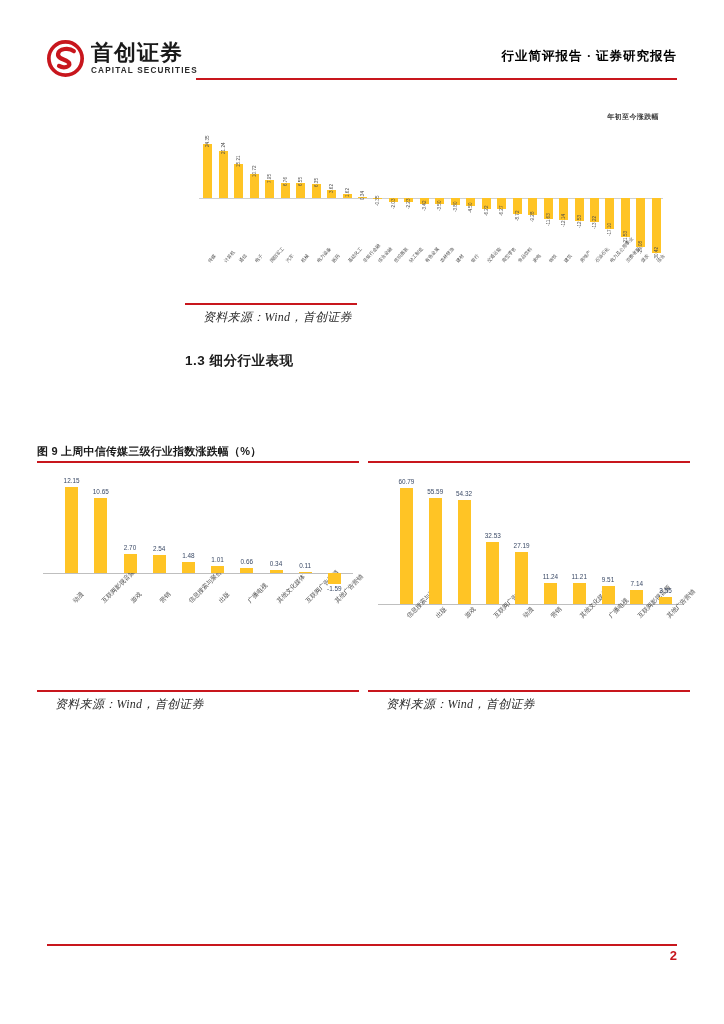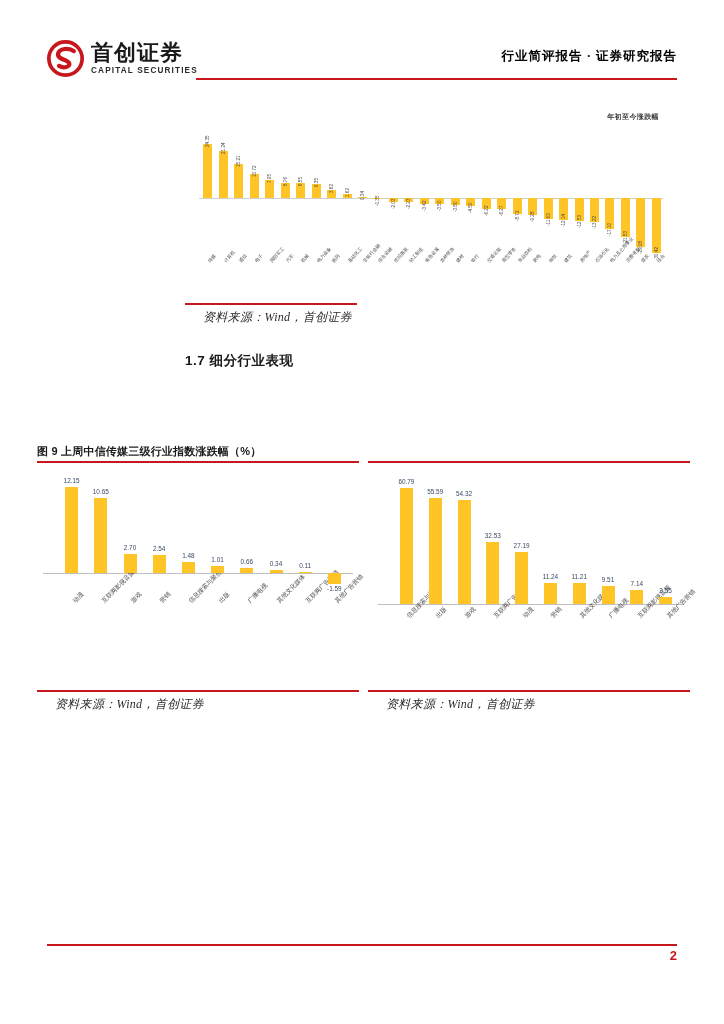--- a/index.html
+++ b/index.html
@@ -227,21 +227,21 @@
           <div class="x1lab" style="left: 456.864px; top: 146px;">综合</div>
         </div>
     </div>
   </div>
 
   <div class="srcbox" style="left:185px;top:303px;width:172px;">
     <div class="srcrule"></div>
     <div class="srctext">资料来源：Wind，首创证券</div>
   </div>
 
-  <div class="sec-head">1.7 细分行业表现</div>
+  <div class="sec-head">1.3 细分行业表现</div>
 
   <div class="cap" style="left:37px;top:444px;">图 9 上周中信传媒三级行业指数涨跌幅（%）</div>
   <div class="cap-rule" style="left:37px;top:461px;width:322px;"></div>
 
   <div class="figbox" style="left:37px;top:466px;width:322px;height:222px;">
     <div class="plot" id="fig2-plot" style="left:20px;top:8px;width:292px;height:120px;">
       <div class="axis" id="fig2-axis" style="left: -14px; width: 310px; top: 98.8235px;"></div>
     <div class="bar" style="width: 13px; left: 8.1px; top: 13.0588px; height: 85.7647px;"></div>
         <div class="barlab" style="width: 34px; left: -2.4px; top: 3.05882px;">12.15</div>
         <div class="xlab" style="left: 13.6px; top: 124.824px;">动漫</div>

